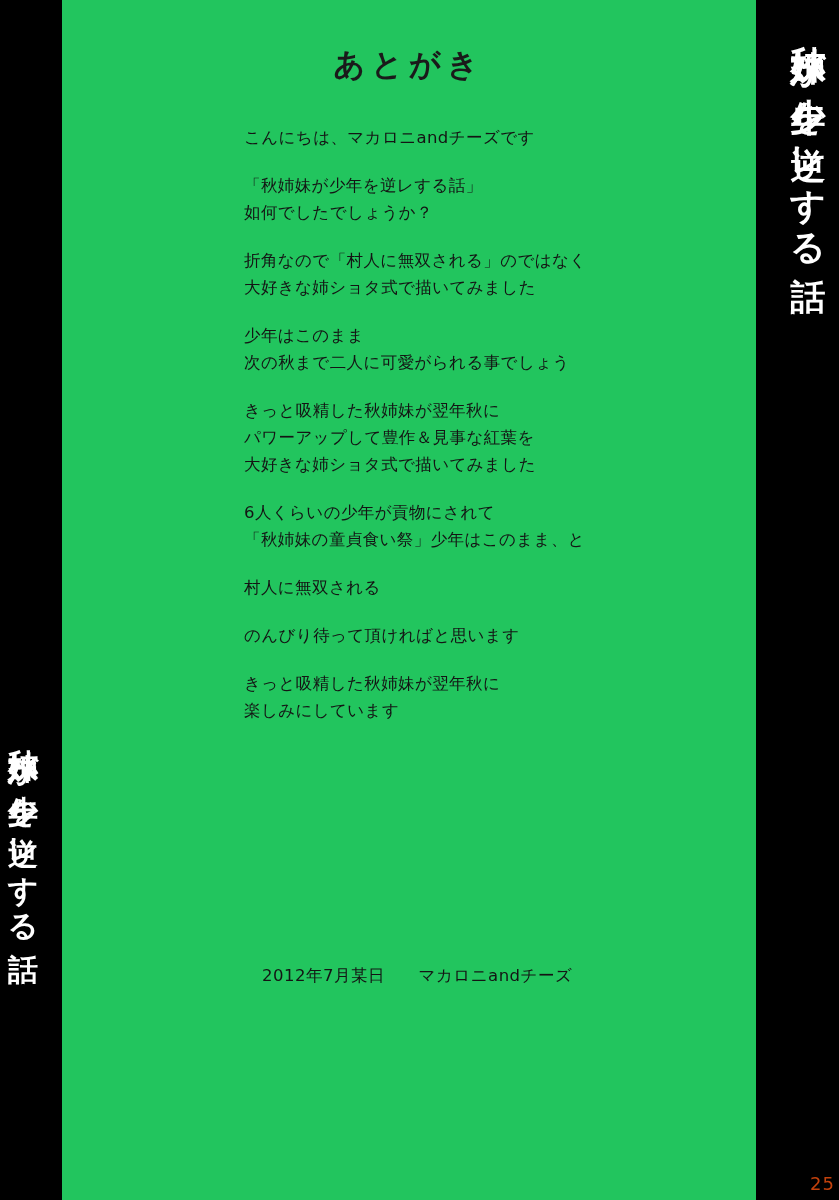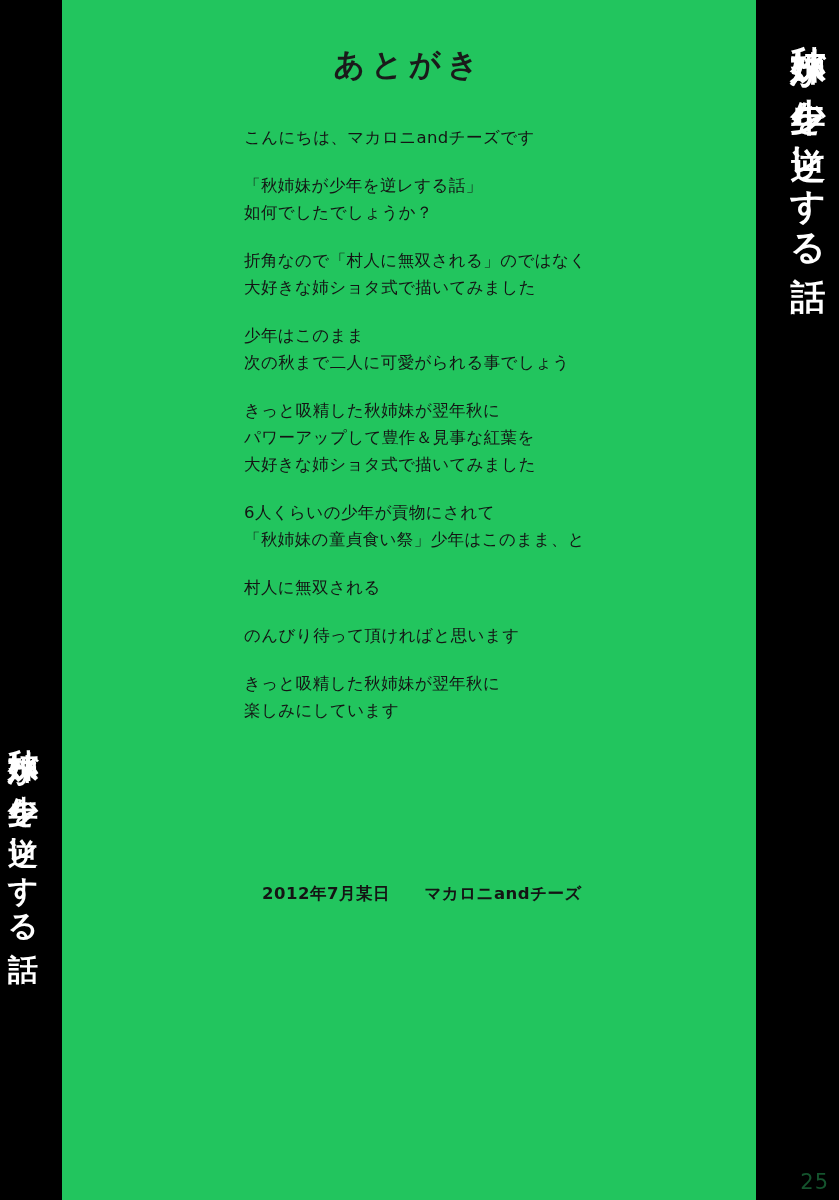--- a/index.html
+++ b/index.html
@@ -91,37 +91,36 @@
   .para {
     margin: 0 0 21px 0;
   }
   .para .line {
     display: block;
     white-space: nowrap;
   }
   .signature {
     position: absolute;
     left: 200px;
-    top: 883px;
+    top: 965px;
     font-size: 16.5px;
     color: #141414;
     letter-spacing: 0.5px;
     white-space: nowrap;
-    font-weight: bold;
   }
   .sig-gap {
     display: inline-block;
     width: 22px;
   }
   .page-number {
     position: absolute;
-    right: 10px;
+    right: 4px;
     bottom: 6px;
-    color: #14532d;
-    font-size: 21px;
+    color: #c2410c;
+    font-size: 18px;
     font-family: "DejaVu Sans", "Liberation Sans", sans-serif;
     letter-spacing: 1px;
   }
 </style>
 </head>
 <body>
 
 <div class="page">
 
   <div class="band-left"></div>

